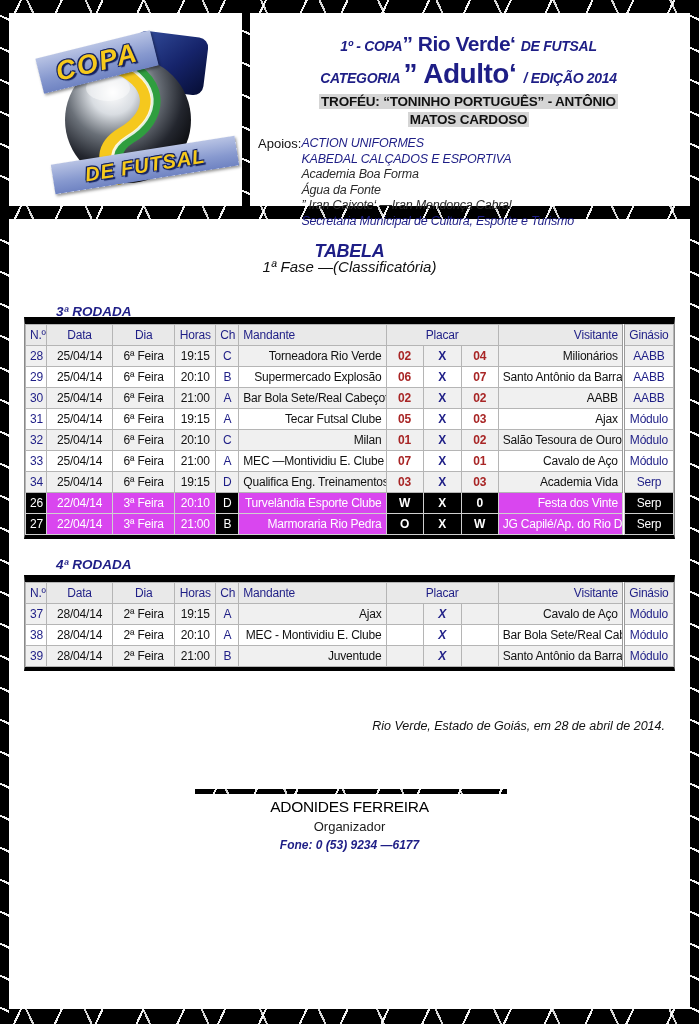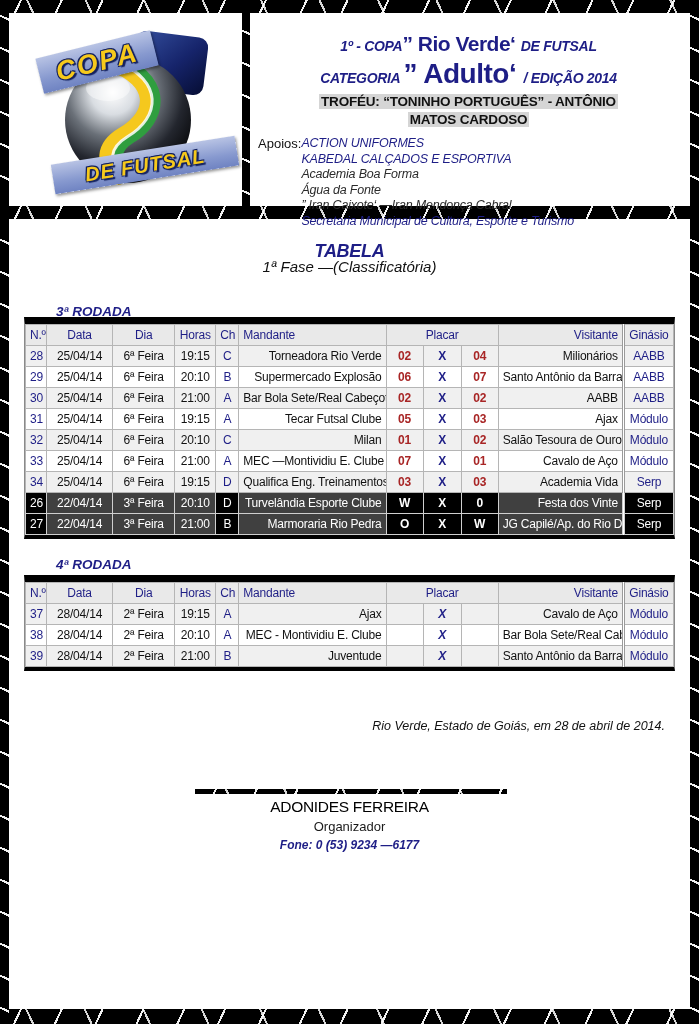--- a/index.html
+++ b/index.html
@@ -84,21 +84,21 @@
   .tbl td{color:#111;text-align:center;}
   .tbl td.num,.tbl td.ch{color:#1e1e86;}
   .tbl td.man{text-align:right;}
   .tbl td.vis{text-align:right;}
   .tbl td.s1,.tbl td.s2{color:#a82525;font-weight:bold;background:#fff;}
   .tbl td.sx{color:#1e1e86;font-weight:bold;background:#fff;}
   .tbl td.gin,.tbl th.gin{font-size:12px;color:#1e1e86;}
   .tbl td.gin{border-left:3px double #9a9a9a;}
   .tbl th.gin{border-left:3px double #9a9a9a;}
   .tbl tr.pend td.sx{font-style:italic;}
-  .tbl tbody tr.black td{background:#404040;color:#fff;border-color:#cfcfcf;}
+  .tbl tbody tr.black td{background:#d946ef;color:#fff;border-color:#cfcfcf;}
   .tbl tbody tr.black td.s1,.tbl tbody tr.black td.s2,.tbl tbody tr.black td.sx,
   .tbl tbody tr.black td.num,.tbl tbody tr.black td.ch,.tbl tbody tr.black td.gin{color:#fff;background:#000;}
 
   
   .date-line{position:absolute;right:34px;top:719px;color:#111;font-size:12.5px;font-style:italic;}
   .sign-line{position:absolute;left:195px;top:789px;width:312px;height:5px;}
   .sign-name{position:absolute;left:0;right:0;top:798px;text-align:center;color:#000;
     font-size:15.5px;letter-spacing:-0.3px;}
   .sign-role{position:absolute;left:0;right:0;top:819px;text-align:center;color:#1a1a1a;font-size:13px;}
   .sign-phone{position:absolute;left:0;right:0;top:838px;text-align:center;color:#1e1e86;

